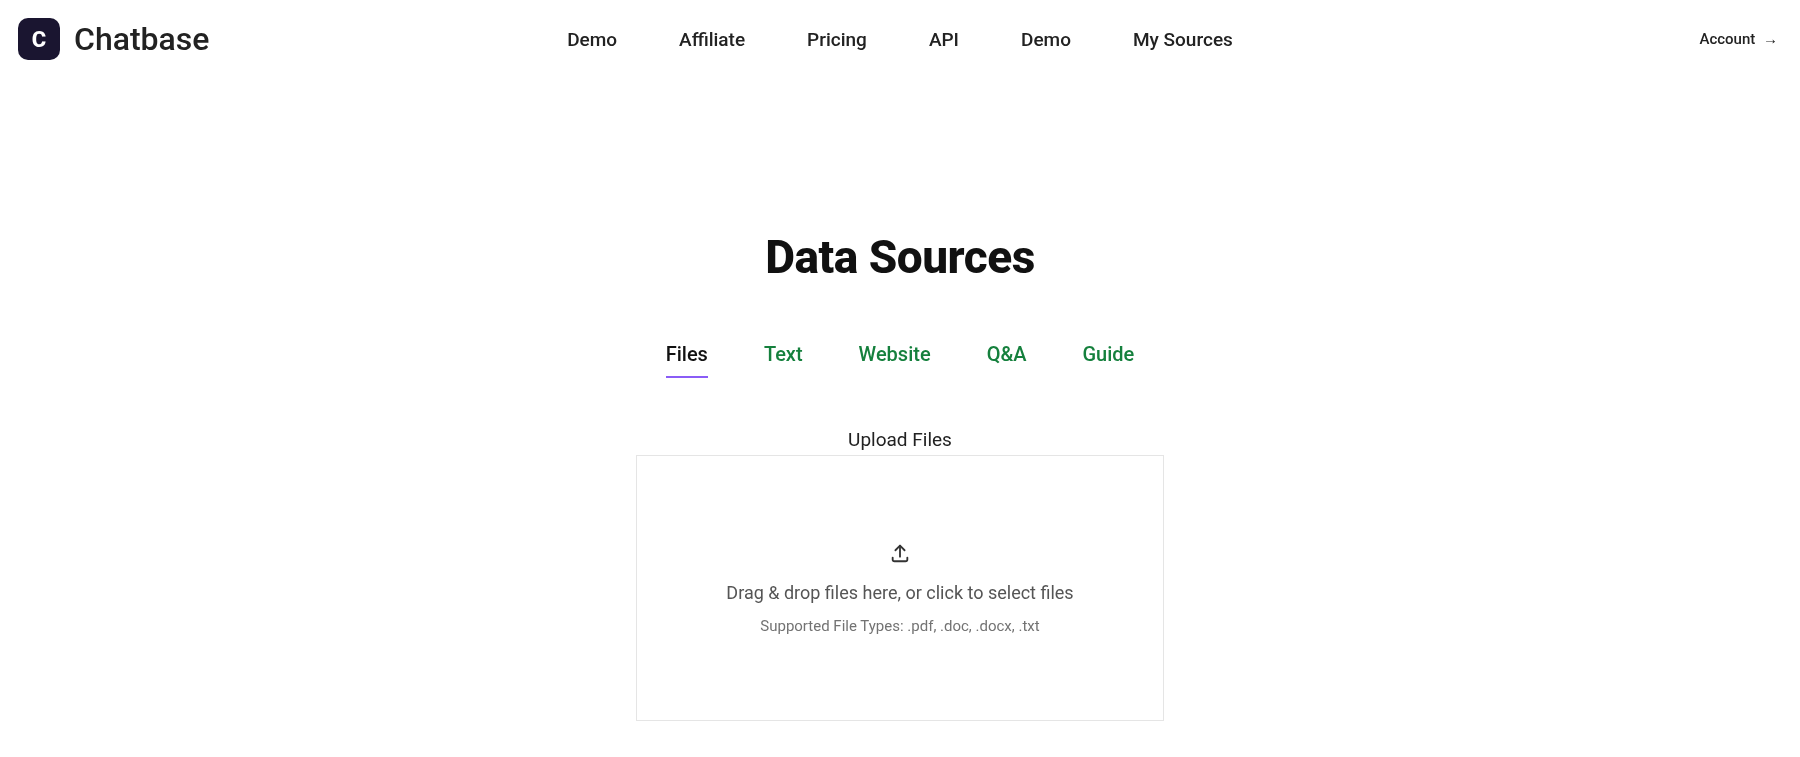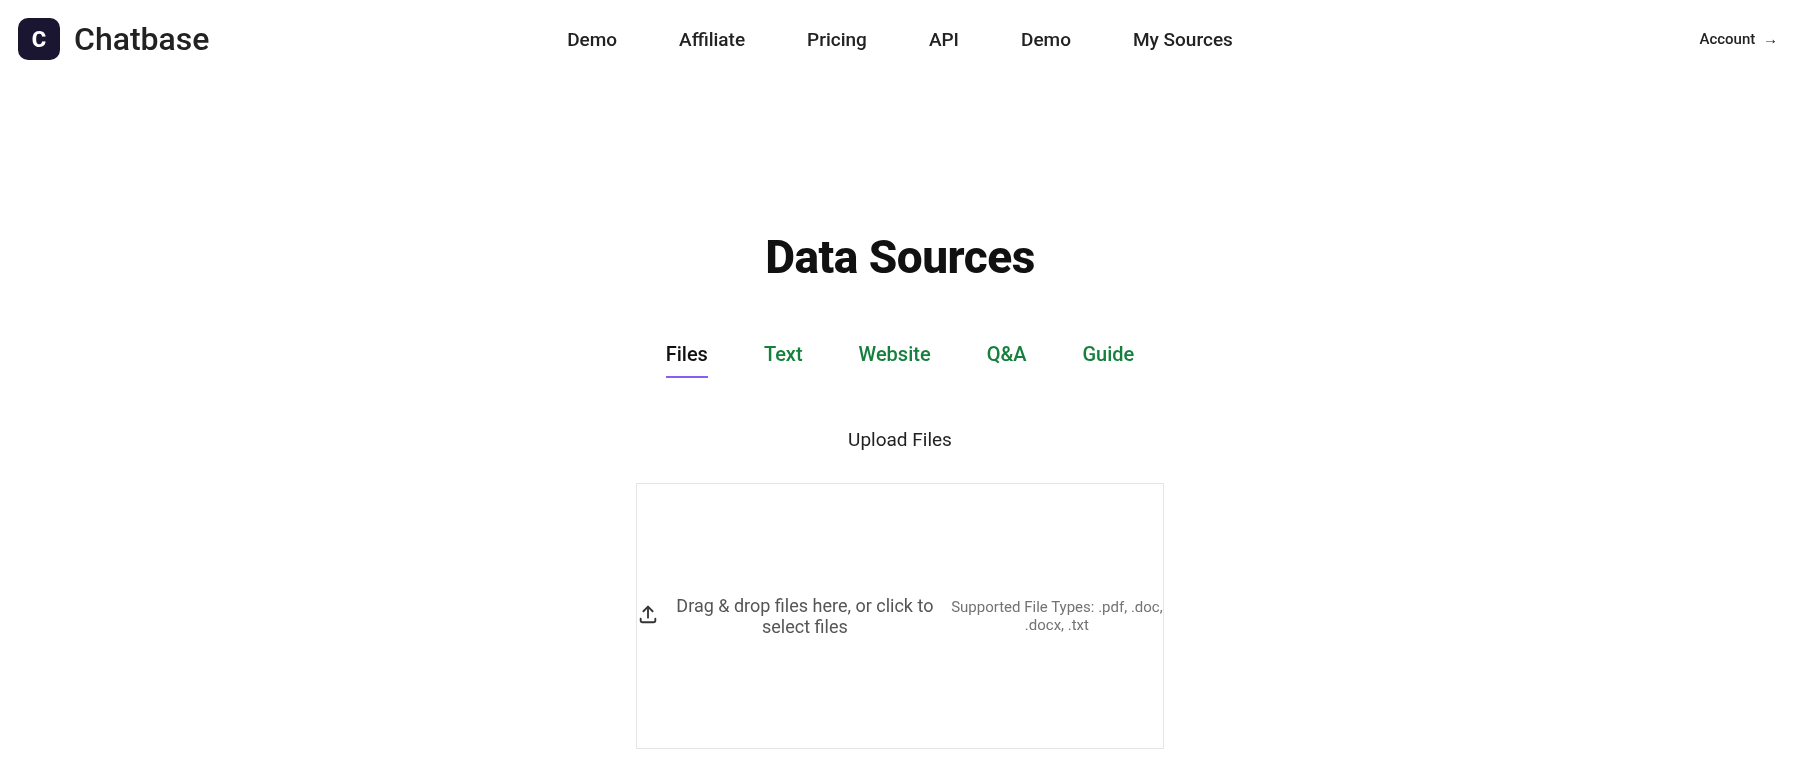--- a/index.html
+++ b/index.html
@@ -97,26 +97,26 @@
       color: #111;
       border-bottom: 2px solid #8a5cf6;
     }
     .section-label {
       margin-top: 50px;
       font-size: 19px;
       font-weight: 400;
       color: #222;
     }
     .dropzone {
-      margin: 32px auto 0 auto;
+      margin: 4px auto 0 auto;
       width: 528px;
       height: 266px;
       border: 1px solid #e5e5e5;
       display: flex;
-      flex-direction: row;
+      flex-direction: column;
       align-items: center;
       justify-content: center;
       gap: 14px;
       cursor: pointer;
       text-align: center;
     }
     .upload-icon svg {
       width: 22px;
       height: 22px;
       stroke: #333;

